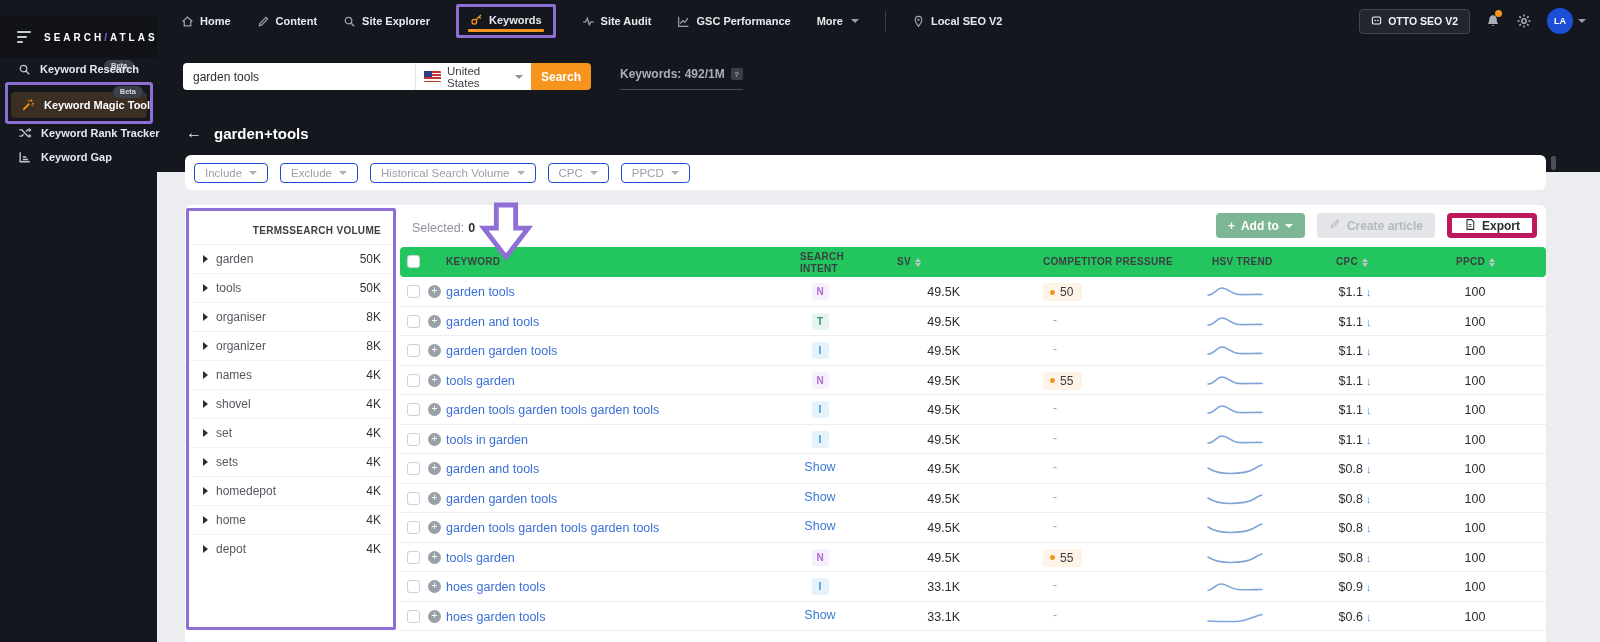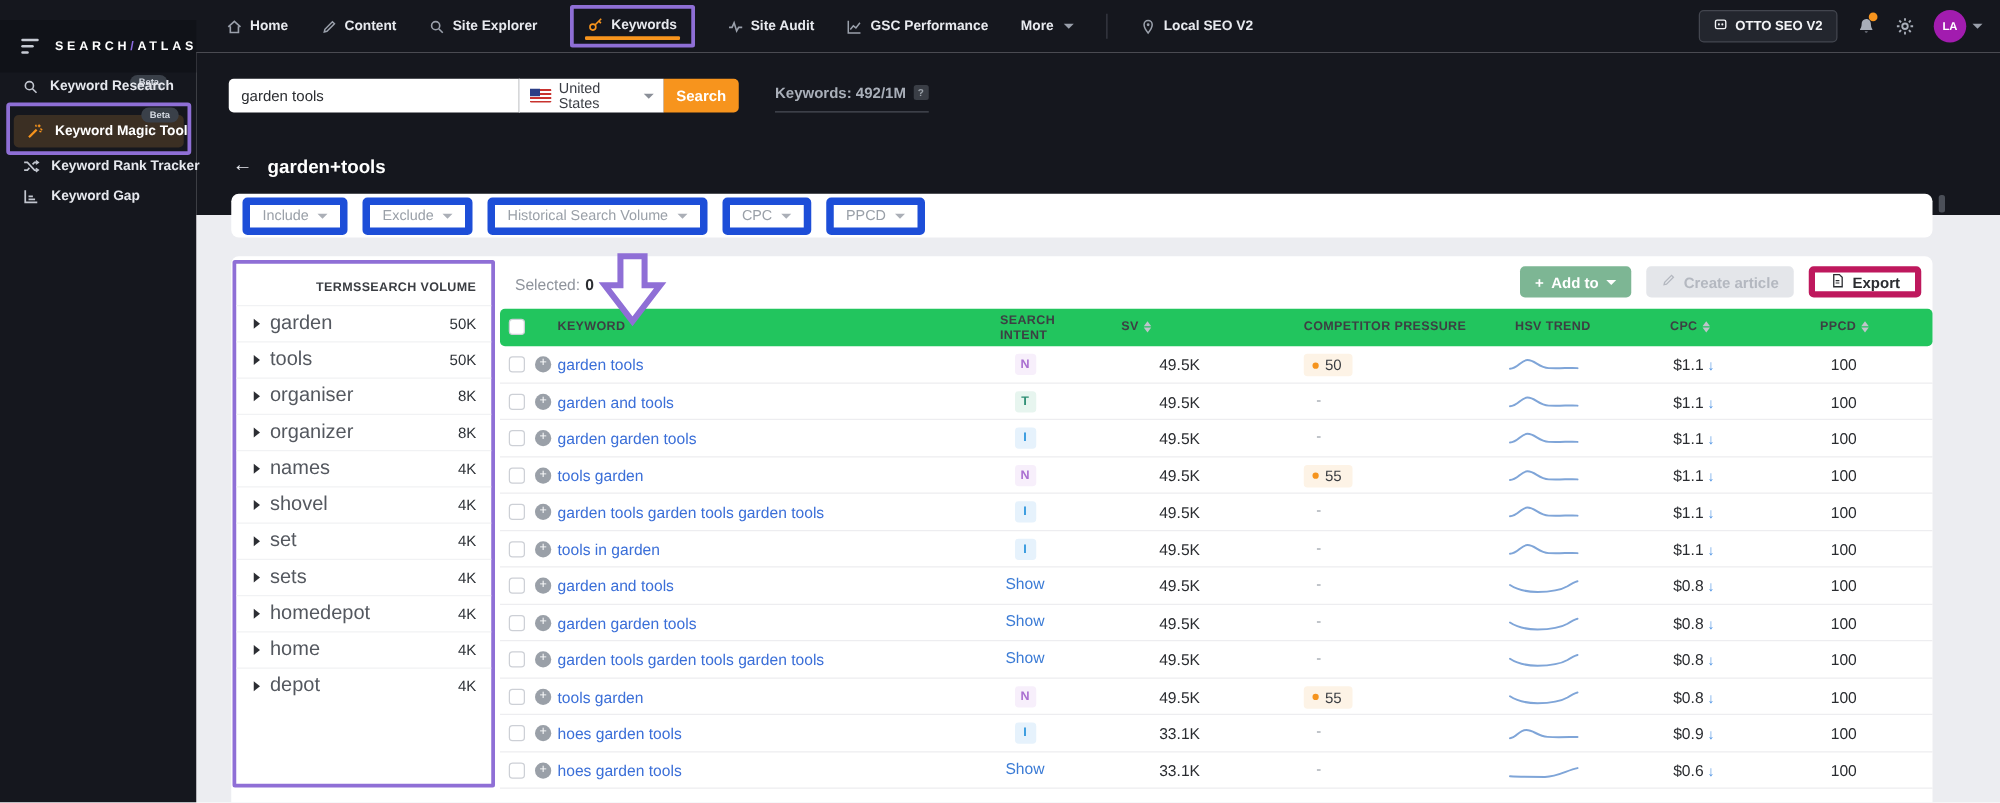--- a/index.html
+++ b/index.html
@@ -23,21 +23,21 @@
   .nav-item.active-box .underline { position:absolute; left:9px; right:9px; bottom:3px; height:3px; background:#F7941D; border-radius:1px; }
   .nav-item.active-box .ic { color:#F7941D; }
   .nav-caret { width:0; height:0; border-left:4px solid transparent; border-right:4px solid transparent; border-top:4px solid #9AA0AB; display:inline-block; margin-left:2px; }
   .nav-divider { width:1px; height:20px; background:#3A3D46; }
   .topbar-right { position:absolute; right:14px; top:0; height:42px; display:flex; align-items:center; gap:15px; }
   .otto-btn { background:#23262E; border:1px solid #43464F; border-radius:4px; color:#F2F3F6; font-size:10.5px; font-weight:700; padding:5px 11px; display:flex; align-items:center; gap:6px; cursor:pointer; white-space:nowrap; }
   .bell-wrap { position:relative; cursor:pointer; display:flex; }
   .bell-dot { position:absolute; right:-1px; top:-3px; width:7px; height:7px; border-radius:50%; background:#F7941D; }
   .gear-wrap { cursor:pointer; display:flex; }
   .avatar-wrap { display:flex; align-items:center; gap:5px; cursor:pointer; }
-  .avatar { width:26px; height:26px; border-radius:50%; background:#a21caf; color:#FFFFFF; font-size:9px; font-weight:700; display:flex; align-items:center; justify-content:center; }
+  .avatar { width:26px; height:26px; border-radius:50%; background:#1d4ed8; color:#FFFFFF; font-size:9px; font-weight:700; display:flex; align-items:center; justify-content:center; }
   .avatar-caret { width:0; height:0; border-left:4px solid transparent; border-right:4px solid transparent; border-top:4px solid #9AA0AB; }
 
   
   .sidebar { position:absolute; left:0; top:42px; width:157px; height:600px; background:#15171E; z-index:15; }
   .side-item { position:absolute; left:0; display:flex; align-items:center; gap:9px; padding-left:18px; height:22px; color:#E6E8EE; font-size:11px; font-weight:700; cursor:pointer; white-space:nowrap; }
   .side-item .ic { color:#C2C6CF; display:flex; }
   .beta-badge { background:#3A4049; color:#D5D9E1; font-size:7.5px; font-weight:700; padding:2px 7px; border-radius:8px; line-height:1; }
   .kr-beta { position:absolute; left:104px; top:18px; }
   .kmt-box { position:absolute; left:5px; top:40px; width:148px; height:42px; border:3px solid #8F6FD6; border-radius:3px; background:#15171E; }
   .kmt-inner { position:absolute; left:3px; right:3px; top:7px; bottom:3px; background:#3B2F23; border-radius:4px; display:flex; align-items:center; gap:9px; padding-left:10px; color:#FFFFFF; font-size:11px; font-weight:700; cursor:pointer; white-space:nowrap; }
@@ -54,32 +54,32 @@
   .country-caret { margin-left:auto; width:0; height:0; border-left:4px solid transparent; border-right:4px solid transparent; border-top:4px solid #8A8F98; }
   .search-btn { width:60px; background:#F7941D; border:none; border-radius:0 4px 4px 0; color:#FFFFFF; font-size:12px; font-weight:700; cursor:pointer; font-family:"Liberation Sans",sans-serif; }
   .kw-counter { position:absolute; left:463px; top:25px; display:flex; align-items:center; gap:6px; color:#A9AFB9; font-size:12px; font-weight:700; padding-bottom:8px; border-bottom:1px solid #4A4E57; }
   .info-sq { width:12px; height:12px; background:#3A3E46; border-radius:2px; color:#9AA0A8; font-size:8px; display:flex; align-items:center; justify-content:center; font-weight:700; }
   .title-row { position:absolute; left:29px; top:82px; display:flex; align-items:center; gap:12px; color:#FFFFFF; }
   .back-arrow { font-size:16px; cursor:pointer; color:#E8EAEF; }
   .page-title { font-size:15px; font-weight:700; }
 
   
   .filterbar { position:absolute; left:185px; top:155px; width:1361px; height:35px; background:#FFFFFF; border-radius:6px; display:flex; align-items:center; gap:12px; padding-left:9px; z-index:5; }
-  .filter-pill { border:6px solid #1d4ed8; border-radius:4px; padding:3px 10px; font-size:11.5px; color:#9AA0A8; display:flex; align-items:center; gap:7px; cursor:pointer; white-space:nowrap; }
+  .filter-pill { border:1px solid #1d4ed8; border-radius:4px; padding:3px 10px; font-size:11.5px; color:#9AA0A8; display:flex; align-items:center; gap:7px; cursor:pointer; white-space:nowrap; }
   .pill-caret { width:0; height:0; border-left:4px solid transparent; border-right:4px solid transparent; border-top:4px solid #ABAFB7; }
 
   
   .card { position:absolute; left:185px; top:205px; width:1361px; height:437px; background:#FFFFFF; border-radius:6px 6px 0 0; z-index:2; }
 
   
   .terms-box { position:absolute; left:186px; top:208px; width:210px; height:422px; border:3px solid #8F6FD6; border-radius:2px; background:#FFFFFF; z-index:6; }
   .terms-header { display:flex; justify-content:flex-end; padding:14px 12px 8px 14px; font-size:10px; font-weight:700; color:#3A3D42; letter-spacing:.3px; }
   .term-row { height:29px; display:flex; align-items:center; padding:0 12px 0 14px; border-top:1px solid #F1F2F4; cursor:pointer; }
   .term-tri { width:0; height:0; border-top:4px solid transparent; border-bottom:4px solid transparent; border-left:5px solid #2C2E33; margin-right:8px; flex-shrink:0; }
-  .term-label { font-size:16px; color:#54585F; }
+  .term-label { font-size:12px; color:#54585F; }
   .term-vol { margin-left:auto; font-size:12px; color:#2F3338; }
 
   
   .main-table { position:absolute; left:400px; top:205px; width:1146px; height:437px; z-index:3; }
   .selected-row { position:absolute; left:12px; top:16px; font-size:12.5px; color:#8F949C; }
   .selected-row b { color:#2B2D31; margin-left:4px; }
   .btns { position:absolute; top:8px; height:25px; display:flex; align-items:center; gap:12px; right:9px; }
   .btn { height:25px; border-radius:4px; font-size:12px; font-weight:700; display:flex; align-items:center; gap:6px; padding:0 12px; cursor:pointer; border:none; font-family:"Liberation Sans",sans-serif; white-space:nowrap; }
   .btn-add { background:#7DB694; color:#FFFFFF; }
   .btn-add .caret { width:0;height:0;border-left:4px solid transparent;border-right:4px solid transparent;border-top:4px solid #FFFFFF; }

